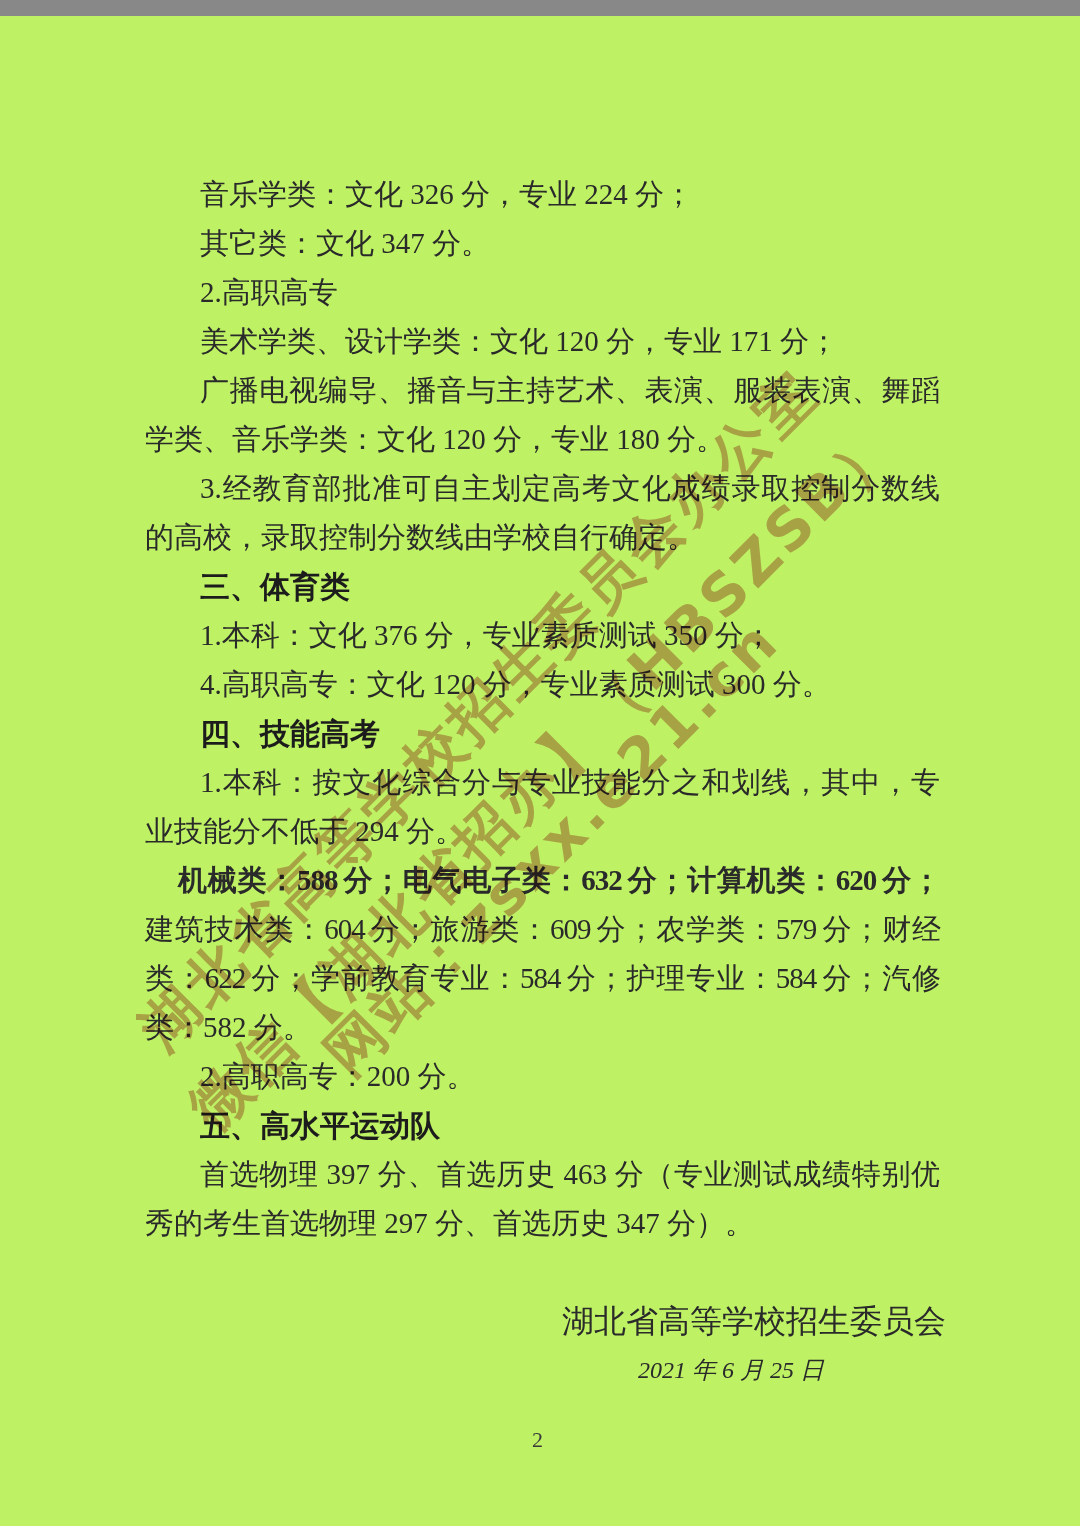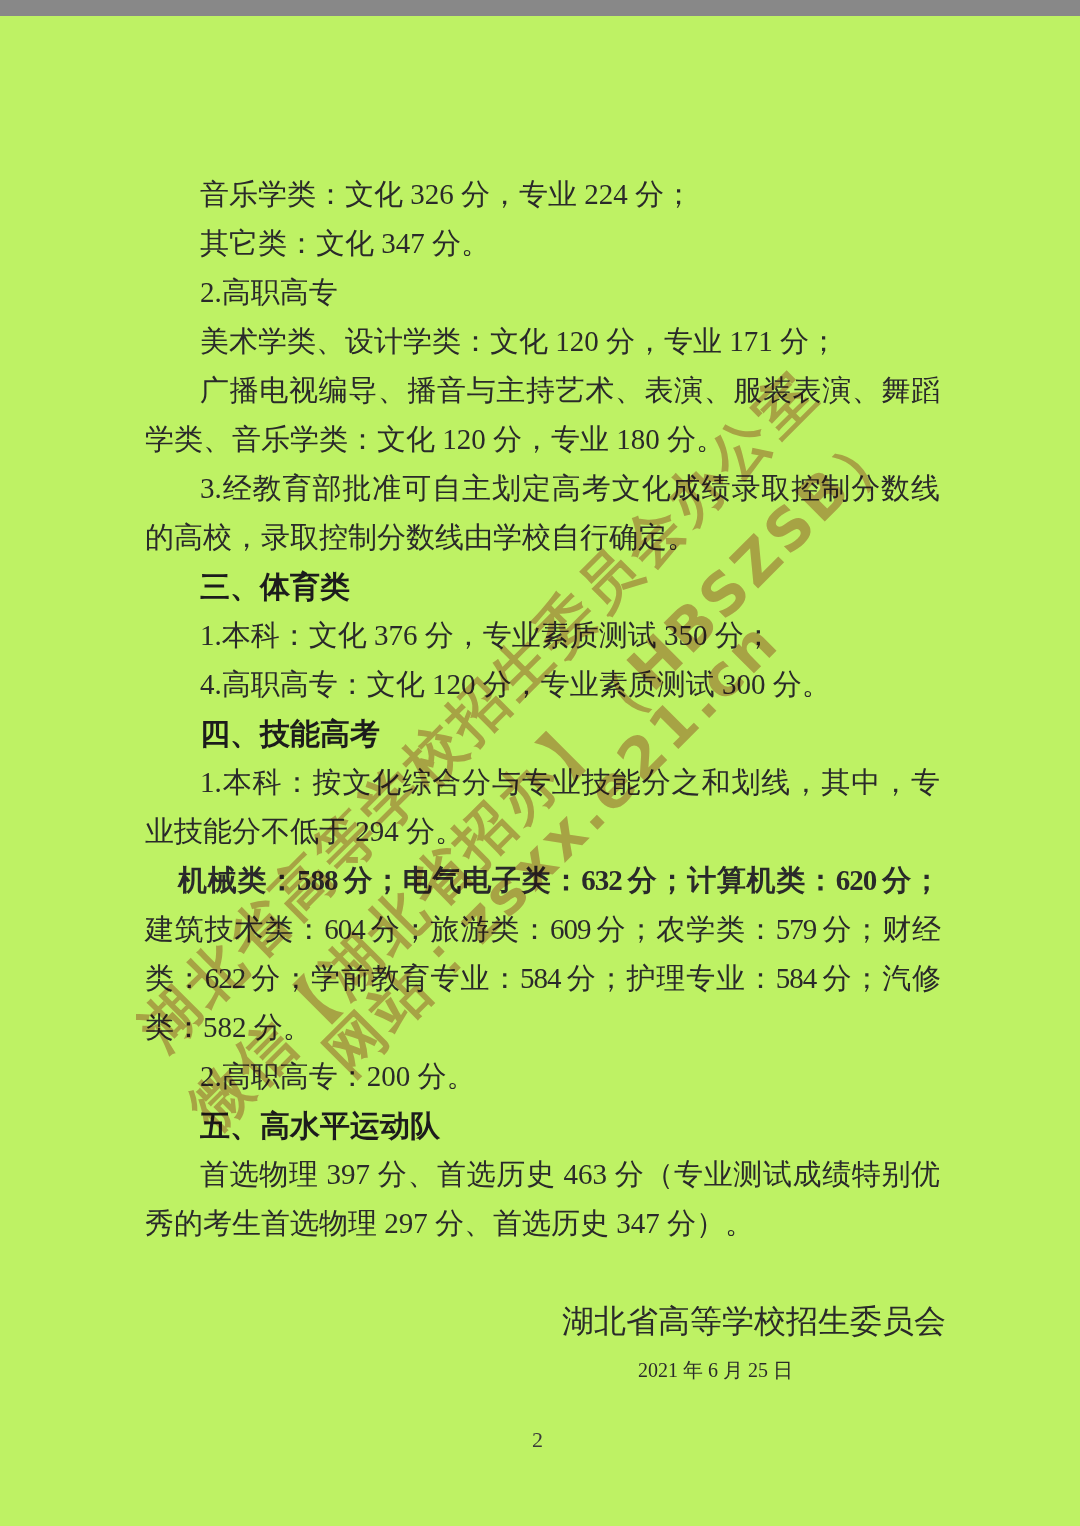--- a/index.html
+++ b/index.html
@@ -32,22 +32,22 @@
     font-weight:bold;
     font-size:30px;
     color:#1c1c1c;
   }
   .blank{height:49px;}
   .sig{
     font-size:32px;line-height:49px;height:49px;
     margin-left:417px;white-space:nowrap;
   }
   .date{
-    font-size:20px;line-height:49px;height:49px;
-    margin-left:493px;white-space:nowrap;
+    font-size:24px;line-height:49px;height:49px;
+    margin-left:493px;white-space:nowrap;font-style:italic;
   }
   .page-num{
     position:absolute;left:532px;top:1410px;
     font-size:22px;line-height:28px;color:#3a3a3a;
   }
   .watermark{
     position:absolute;inset:0;
     pointer-events:none;
     mix-blend-mode:multiply;
   }

